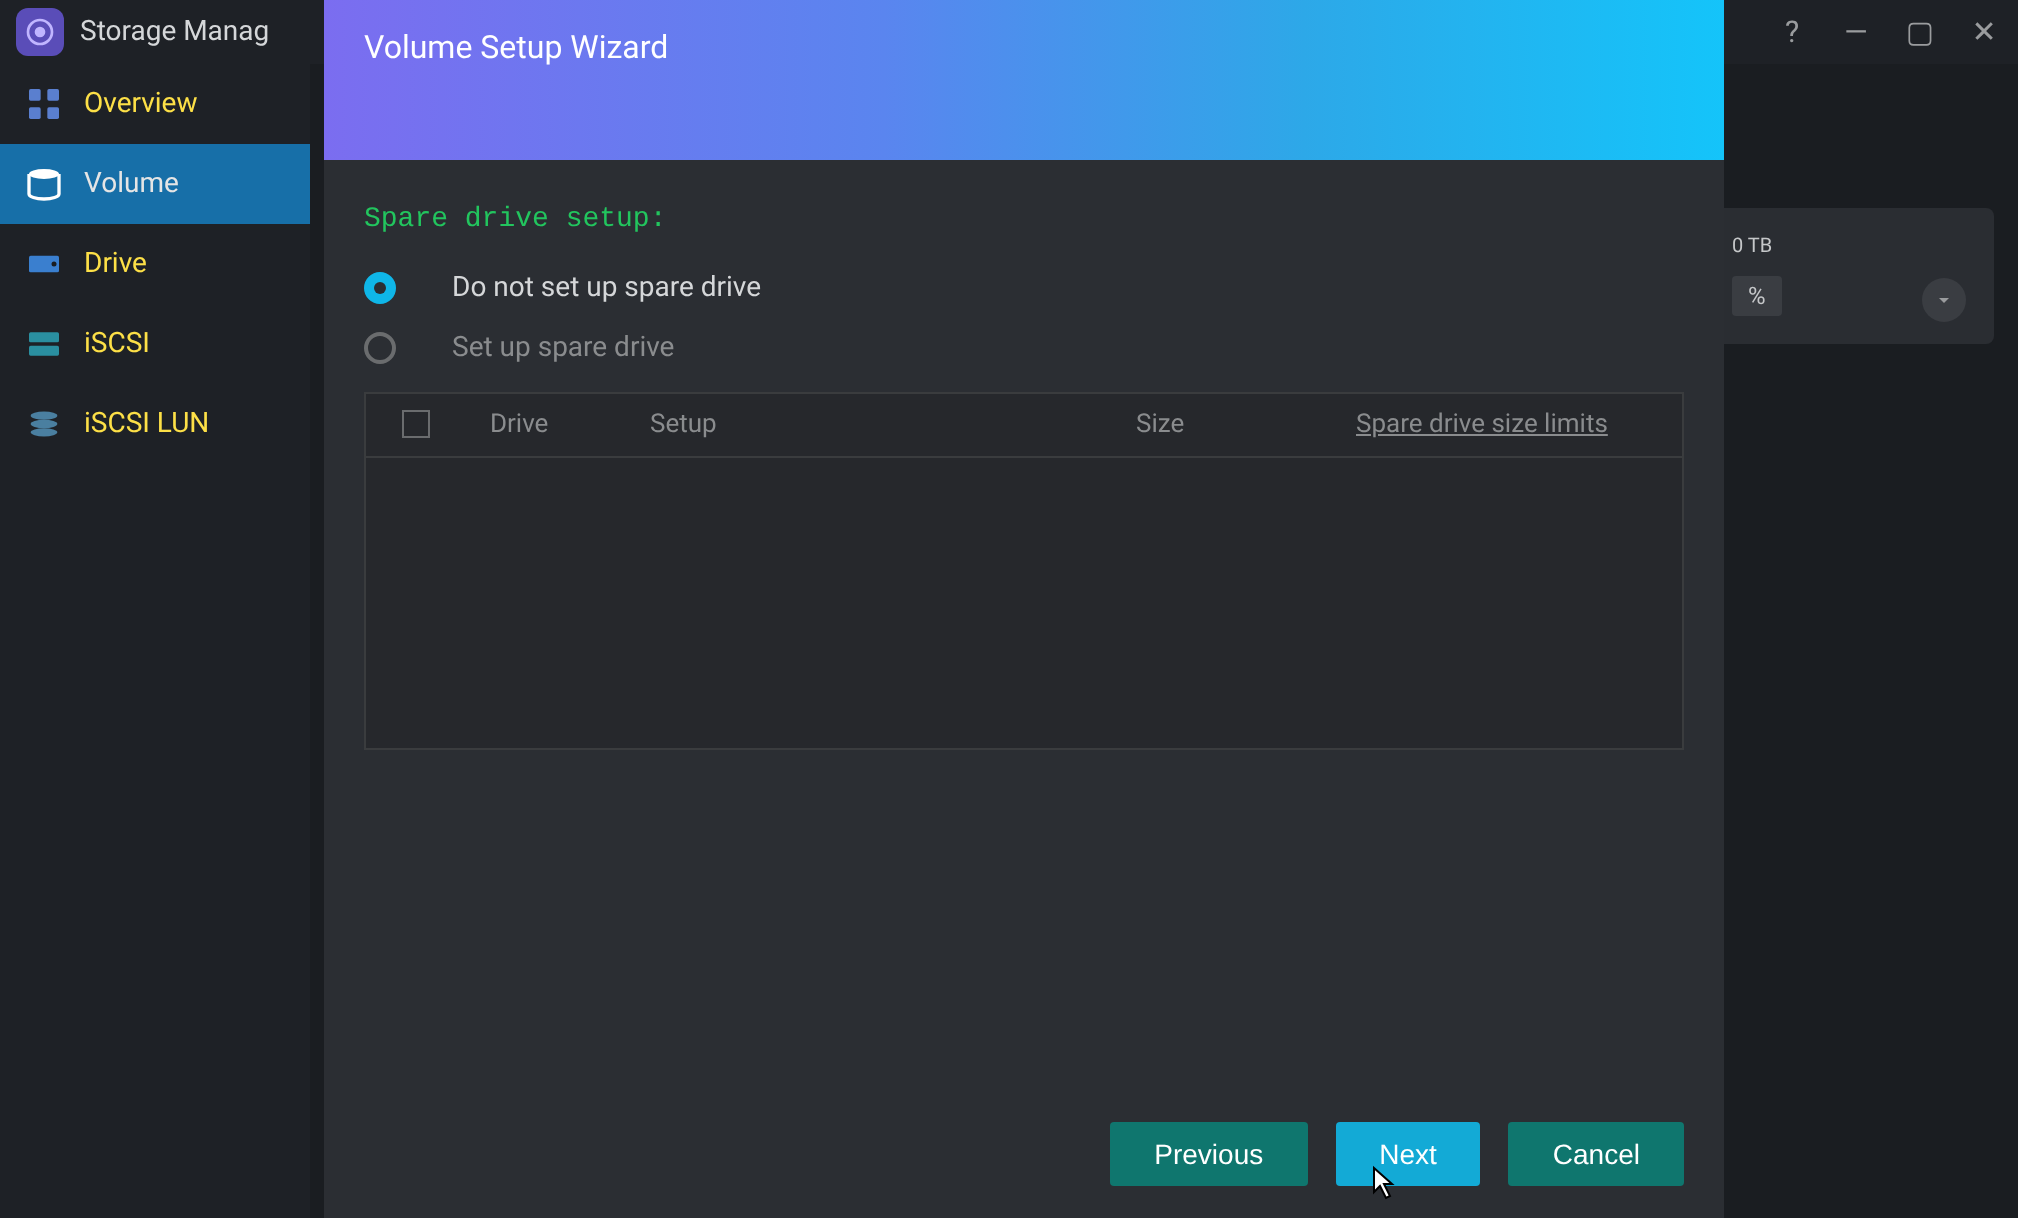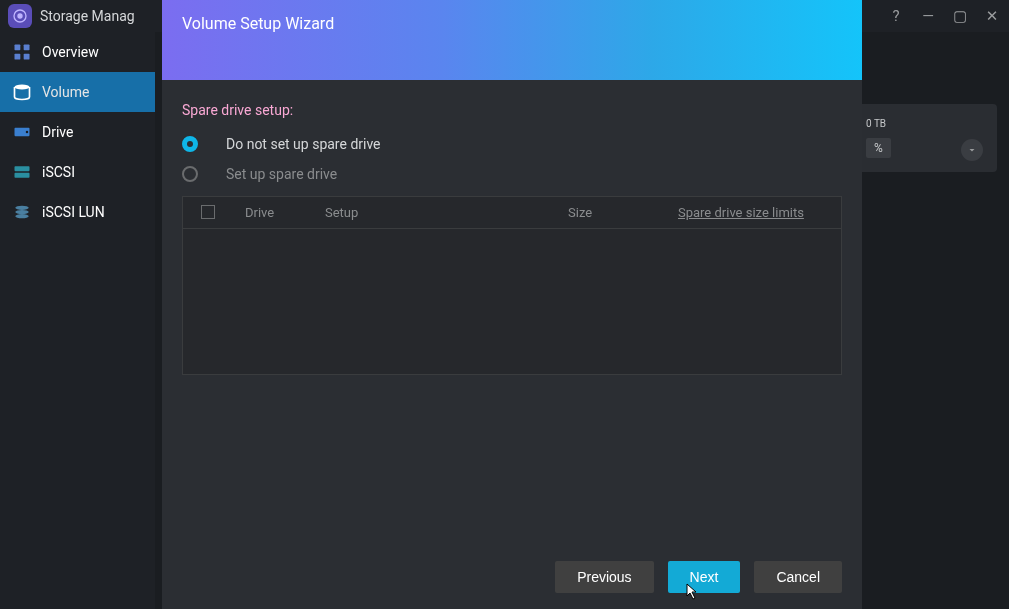--- a/index.html
+++ b/index.html
@@ -76,21 +76,21 @@
       background: #1e2126;
       display: flex;
       flex-direction: column;
     }
     
     .sidebar-item {
       display: flex;
       align-items: center;
       padding: 10px 12px;
       cursor: pointer;
-      color: #ffffff;
+      color: #fde047;
       font-size: 14px;
       gap: 10px;
     }
     
     .sidebar-item.active {
       background: #176fa8;
       color: #e5e5e5;
     }
     
     .sidebar-icon {
@@ -169,23 +169,24 @@
       font-size: 16px;
       font-weight: 400;
     }
     
     .wizard-body {
       flex: 1;
       padding: 22px 20px;
     }
     
     .body-heading {
-      color: #f9a8d4;
+      color: #22c55e;
       font-size: 14px;
       margin-bottom: 18px;
+      font-family: Liberation Mono, monospace;
     }
     
     .radio-option {
       display: flex;
       align-items: center;
       gap: 28px;
       margin-bottom: 14px;
       cursor: pointer;
     }
     
@@ -264,21 +265,21 @@
     
     .wizard-footer {
       padding: 16px 20px;
       display: flex;
       justify-content: flex-end;
       gap: 14px;
       position: relative;
     }
     
     .wizard-btn {
-      background: #404040;
+      background: #0f766e;
       color: #fff;
       border: none;
       padding: 8px 22px;
       font-size: 14px;
       cursor: pointer;
       border-radius: 2px;
     }
     
     .wizard-btn.bright {
       background: #13aad6;

